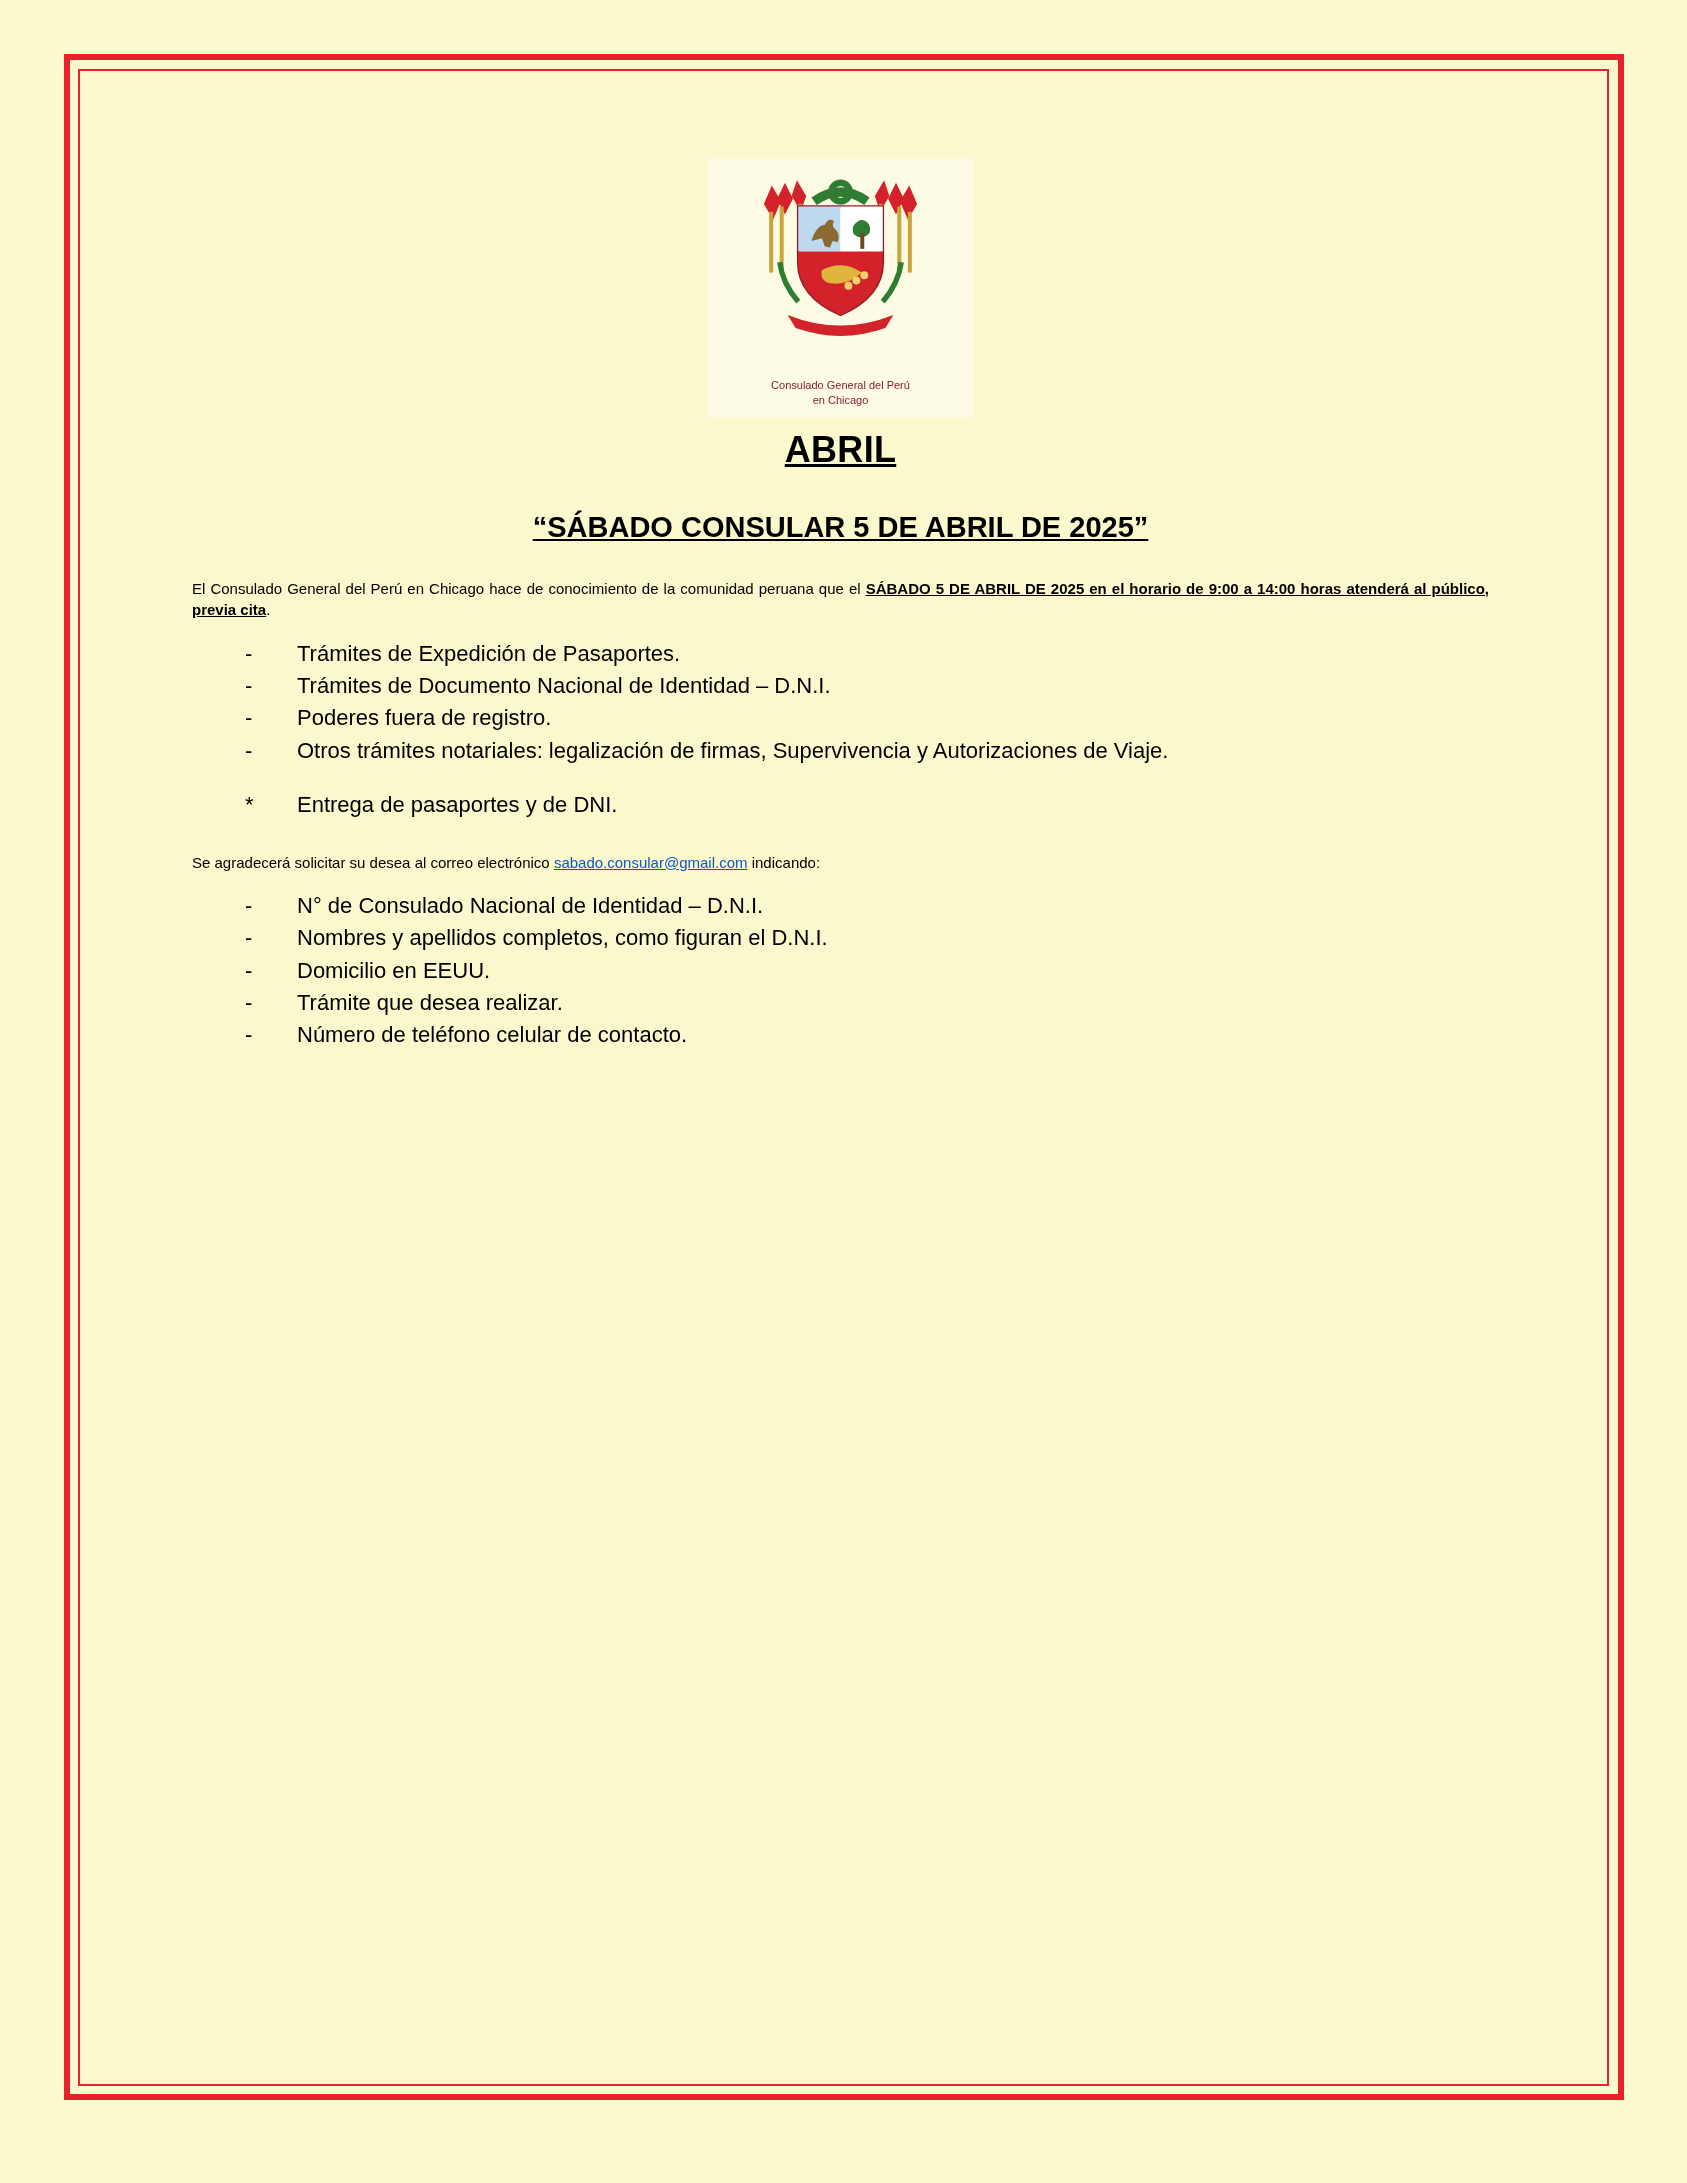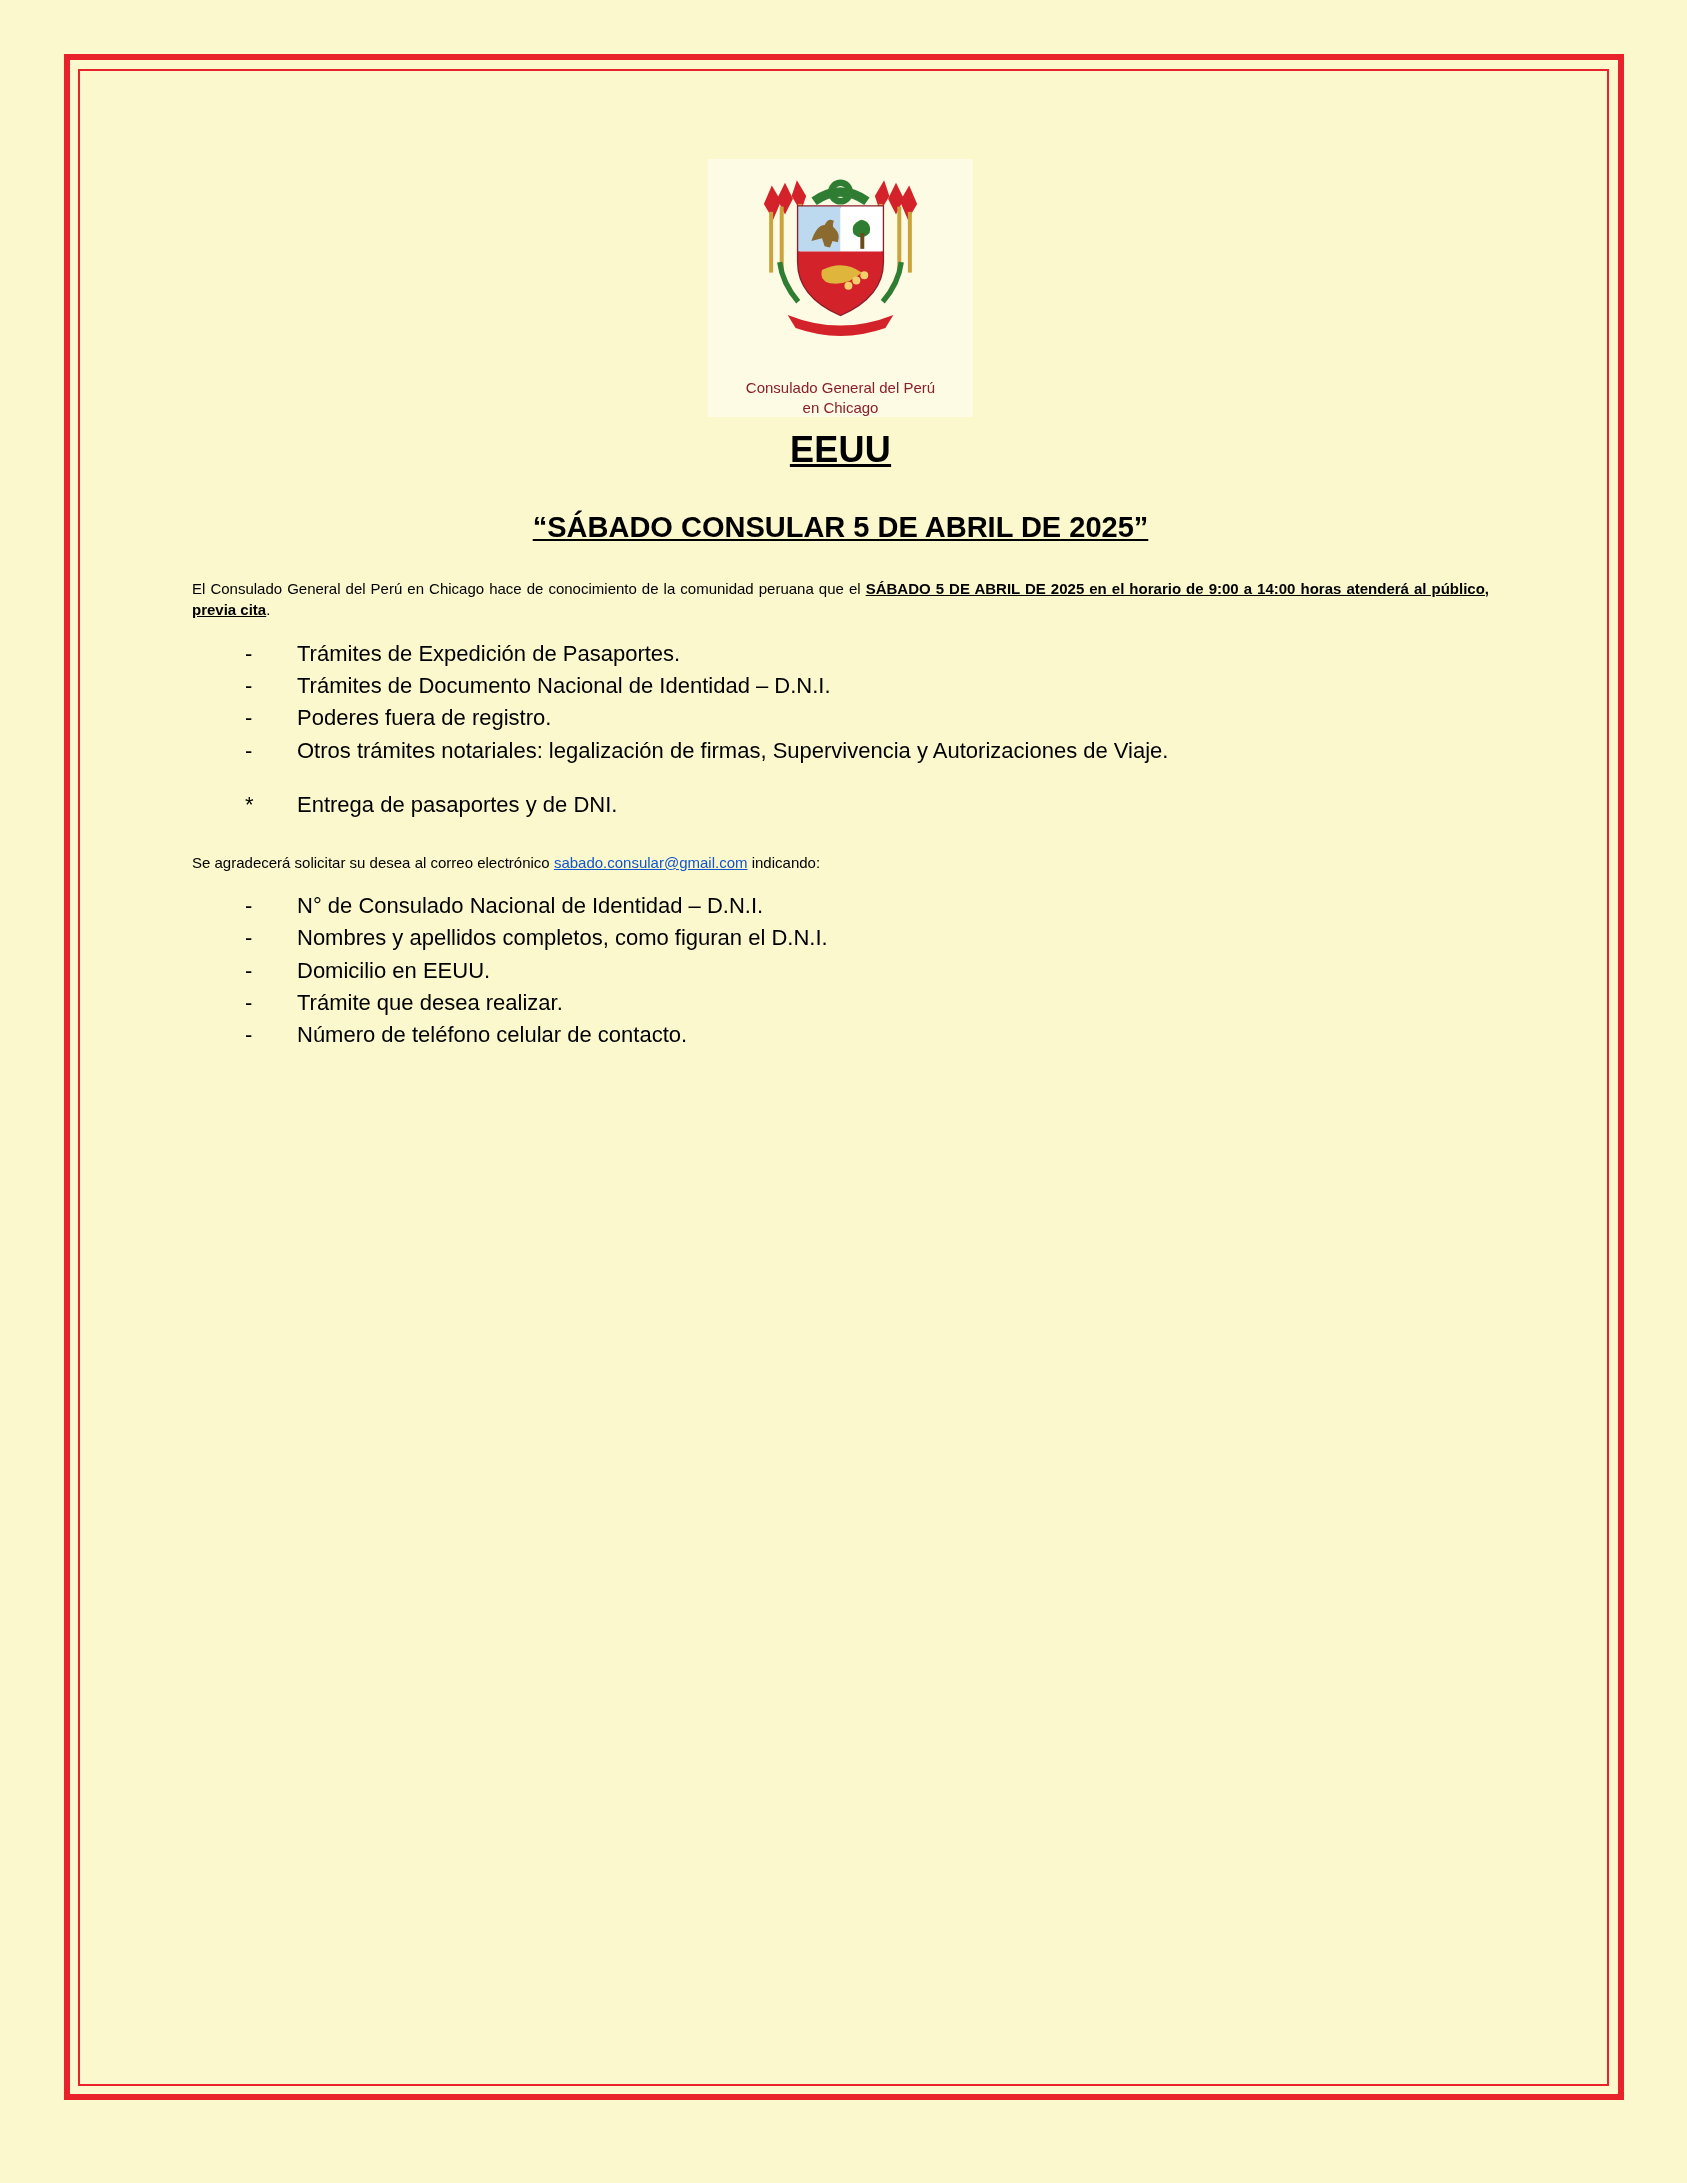--- a/index.html
+++ b/index.html
@@ -53,21 +53,21 @@
     background: #fdfbe4;
     margin: 0 auto;
     position: relative;
   }
   .crest-svg {
     display: block;
     margin: 0 auto;
   }
   .crest-caption {
     font-family: "Liberation Sans", sans-serif;
-    font-size: 15px;
+    font-size: 11px;
     color: #8a1f2c;
     line-height: 1.3;
     margin-top: 1.3px;
   }
 
   h1.aviso {
     text-align: center;
     font-size: 36px;
     font-weight: bold;
     margin: 12px 0 0 0;
@@ -191,21 +191,21 @@
 
         <path d="M60 118 q40 16 80 0 l-6 10 q-34 12 -68 0 z" fill="#d4222a"></path>
       </svg>
       <div class="crest-caption">
         <div>Consulado General del Perú</div>
         <div>en Chicago</div>
       </div>
     </div>
   </div>
 
-  <h1 class="aviso">EEUU</h1>
+  <h1 class="aviso">ABRIL</h1>
 
   <h2 class="subtitle">“SÁBADO CONSULAR 5 DE ABRIL DE 2025”</h2>
 
   <p class="body-text"><span>El Consulado General del Perú en Chicago hace de conocimiento de la comunidad peruana que el </span><span class="bu">SÁBADO 5 DE ABRIL DE 2025 en el horario de 9:00 a 14:00 horas atenderá al público, previa cita</span><span>.</span></p>
 
 
   <ul class="dashlist">
     <li><span class="marker">-</span><span>Trámites de Expedición de Pasaportes.</span></li>
     <li><span class="marker">-</span><span>Trámites de Documento Nacional de Identidad – D.N.I.</span></li>
     <li><span class="marker">-</span><span>Poderes fuera de registro.</span></li>

